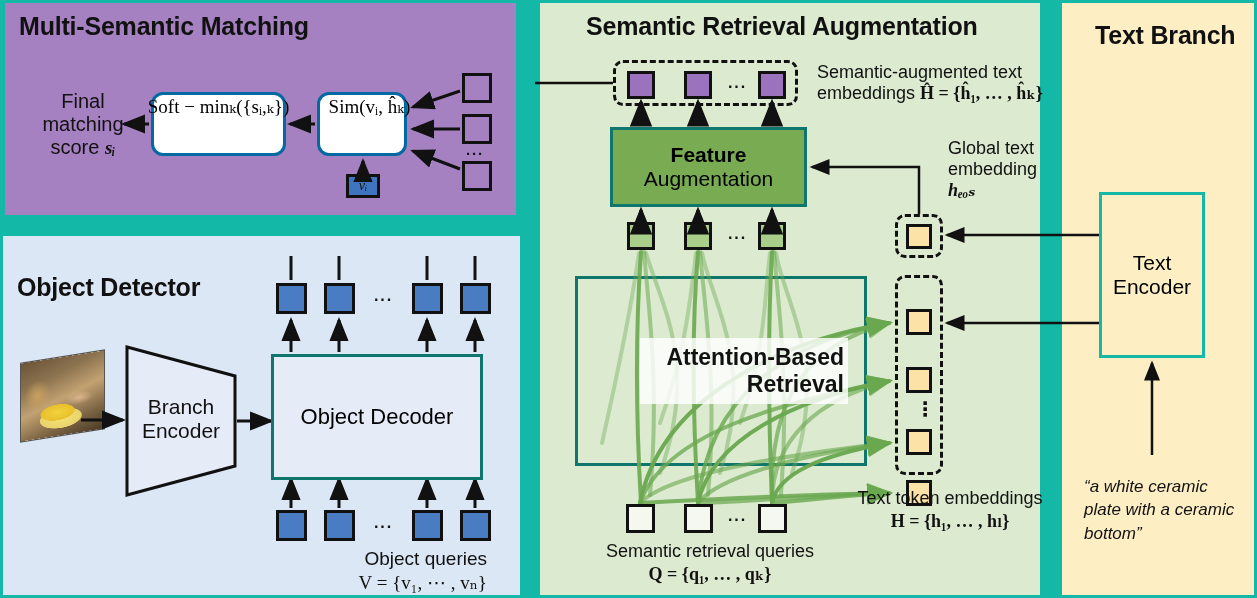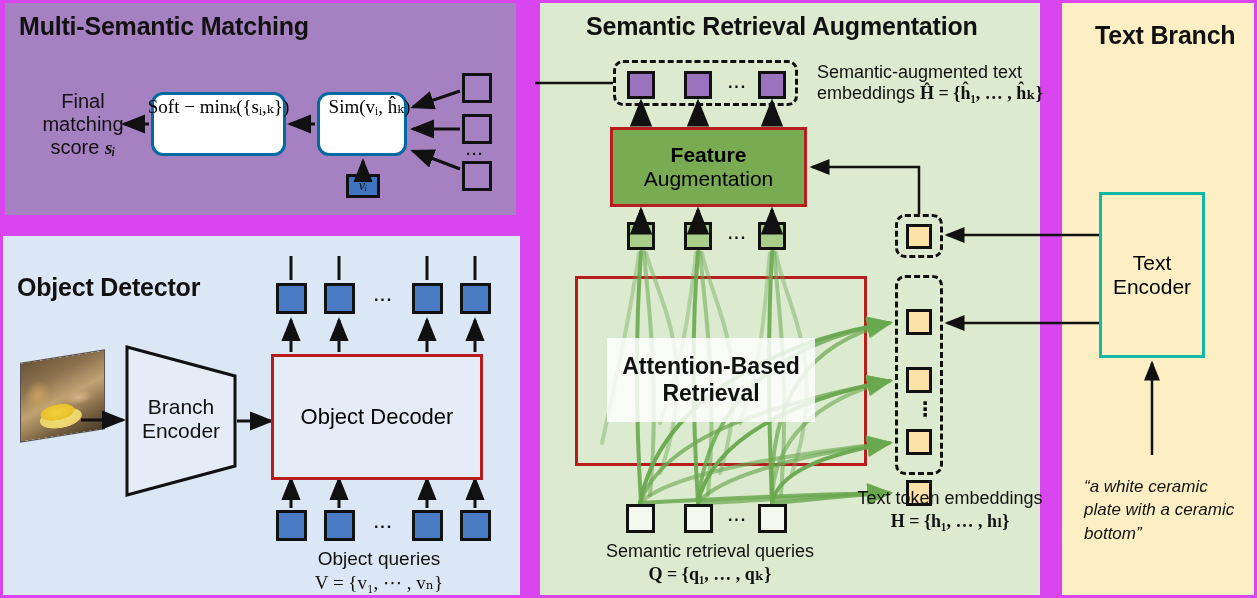--- a/index.html
+++ b/index.html
@@ -1,34 +1,34 @@
 <!DOCTYPE html>
 <html><head>
 <meta charset="utf-8">
 <style>
   html,body{margin:0;padding:0;background:#000;}
   body{width:1257px;height:598px;overflow:hidden;
        font-family:"Liberation Sans","DejaVu Sans",sans-serif;}
-  #stage{position:relative;width:1257px;height:598px;background:#d946ef;}
+  #stage{position:relative;width:1257px;height:598px;background:#14b8a6;}
 
   .panel{position:absolute;box-sizing:border-box;}
   .panel-title{position:absolute;font-weight:bold;color:#111;letter-spacing:-0.2px;}
 
   
   #panel-msm{left:5px;top:3px;width:511px;height:212px;background:#a681c1;}
   #panel-od {left:3px;top:236px;width:517px;height:359px;background:#dce7f5;}
   #panel-sra{left:540px;top:3px;width:500px;height:592px;background:#dcead0;}
   #panel-tb {left:1062px;top:3px;width:192px;height:592px;background:#fdeec4;}
 
   
   .sq{position:absolute;box-sizing:border-box;border:3px solid #111;}
   .rbox{position:absolute;box-sizing:border-box;border:3px solid #0369a1;
         background:#fff;border-radius:12px;display:flex;align-items:flex-start;
         justify-content:center;text-align:center;}
-  .box{position:absolute;box-sizing:border-box;border:3px solid #b91c1c;
+  .box{position:absolute;box-sizing:border-box;border:3px solid #0f766e;
         display:flex;align-items:center;justify-content:center;text-align:center;}
   .dashbox{position:absolute;box-sizing:border-box;border:3px dashed #111;
         border-radius:10px;}
   .lbl{position:absolute;color:#111;line-height:1.16;}
   .ctr{text-align:center;}
   .dots{position:absolute;color:#111;font-weight:bold;letter-spacing:1px;}
   .mathi{font-family:"Liberation Serif","DejaVu Serif",serif;font-style:italic;}
   .mathu{font-family:"Liberation Serif","DejaVu Serif",serif;}
   svg.ov{position:absolute;left:0;top:0;overflow:visible;pointer-events:none;}
   .thumb{position:absolute;overflow:hidden;transform:skewY(-9deg);
@@ -142,21 +142,21 @@
     <div class="dots" style="left:371px;top:55px;font-size:16px;">···</div>
     <div class="sq" style="left:409px;top:47px;width:31px;height:31px;background:#4a7cc4;"></div>
     <div class="sq" style="left:457px;top:47px;width:31px;height:31px;background:#4a7cc4;"></div>
 
     <div class="sq" style="left:273px;top:274px;width:31px;height:31px;background:#4a7cc4;"></div>
     <div class="sq" style="left:321px;top:274px;width:31px;height:31px;background:#4a7cc4;"></div>
     <div class="dots" style="left:371px;top:282px;font-size:16px;">···</div>
     <div class="sq" style="left:409px;top:274px;width:31px;height:31px;background:#4a7cc4;"></div>
     <div class="sq" style="left:457px;top:274px;width:31px;height:31px;background:#4a7cc4;"></div>
 
-    <div class="lbl ctr" style="left:268px;top:312px;width:216px;font-size:19px;">
+    <div class="lbl ctr" style="left:268px;top:312px;width:216px;font-size:19px;text-align:right;">
       <div>Object queries</div>
       <div class="mathu" style="font-size:19px;margin-top:2px;">V = {v₁, ⋯ , vₙ}</div>
     </div>
   </div>
 
   <div class="panel" id="panel-sra">
     <div class="panel-title" style="left:22px;top:9px;font-size:25px;margin-left:24px;">Semantic Retrieval Augmentation</div>
 
     <div class="dashbox" style="left:73px;top:57px;width:185px;height:46px;"></div>
     <div class="sq" style="left:87px;top:68px;width:28px;height:28px;background:#9b72bd;"></div>
@@ -178,20 +178,25 @@
     </div>
 
     <div class="sq" style="left:87px;top:219px;width:28px;height:28px;background:#a8ce8a;"></div>
     <div class="sq" style="left:144px;top:219px;width:28px;height:28px;background:#a8ce8a;"></div>
     <div class="dots" style="left:188px;top:226px;font-size:16px;">···</div>
     <div class="sq" style="left:218px;top:219px;width:28px;height:28px;background:#a8ce8a;"></div>
 
     <div class="dashbox" style="left:355px;top:211px;width:48px;height:44px;"></div>
     <div class="sq" style="left:366px;top:221px;width:26px;height:25px;background:#fde2a7;"></div>
 
+    <div class="lbl" style="left:408px;top:135px;width:110px;font-size:18px;">
+      <div>Global text</div>
+      <div>embedding</div>
+      <div class="mathi" style="font-weight:bold;font-size:18px;">hₑₒₛ</div>
+    </div>
 
     <div class="box" style="left:35px;top:273px;width:292px;height:190px;background:transparent;"></div>
 
     <svg class="ov" width="500" height="592">
       <defs>
         <marker id="gah" markerWidth="7" markerHeight="7" refX="5.5" refY="2.6" orient="auto" markerUnits="strokeWidth">
           <path d="M0,0 L6.5,2.6 L0,5.2 z" fill="#6aa84f"></path>
         </marker>
       </defs>
       <g fill="none" stroke="#6aa84f" stroke-width="4" stroke-linecap="round">
@@ -219,22 +224,22 @@
         <path d="M241,492 C250,380 238,300 234,249" opacity="0.55"></path>
         <path d="M120,470 C160,360 120,300 106,250" opacity="0.42"></path>
         <path d="M180,470 C215,360 172,300 162,250" opacity="0.42"></path>
         <path d="M252,470 C290,360 244,300 236,250" opacity="0.42"></path>
         <path d="M62,440 C80,360 92,300 99,250" opacity="0.38"></path>
         <path d="M120,420 C145,350 150,300 156,250" opacity="0.38"></path>
         <path d="M200,420 C225,350 224,300 230,250" opacity="0.38"></path>
       </g>
     </svg>
 
-    <div style="position:absolute;left:67px;top:335px;width:200px;padding:15px 4px;
-                background:rgba(255,255,255,0.82);text-align:center;">
+    <div style="position:absolute;left:100px;top:335px;width:200px;padding:6px 4px;
+                background:rgba(255,255,255,0.82);text-align:right;">
       <div style="font-size:23px;font-weight:bold;color:#111;">Attention-Based</div>
       <div style="font-size:23px;font-weight:bold;color:#111;">Retrieval</div>
     </div>
 
     <div class="dashbox" style="left:355px;top:272px;width:48px;height:200px;"></div>
     <div class="sq" style="left:366px;top:306px;width:26px;height:26px;background:#fde2a7;"></div>
     <div class="sq" style="left:366px;top:364px;width:26px;height:26px;background:#fde2a7;"></div>
     <div class="dots" style="left:375px;top:394px;font-size:20px;">⋮</div>
     <div class="sq" style="left:366px;top:426px;width:26px;height:26px;background:#fde2a7;"></div>
     <div class="sq" style="left:366px;top:477px;width:26px;height:26px;background:#fde2a7;"></div>

